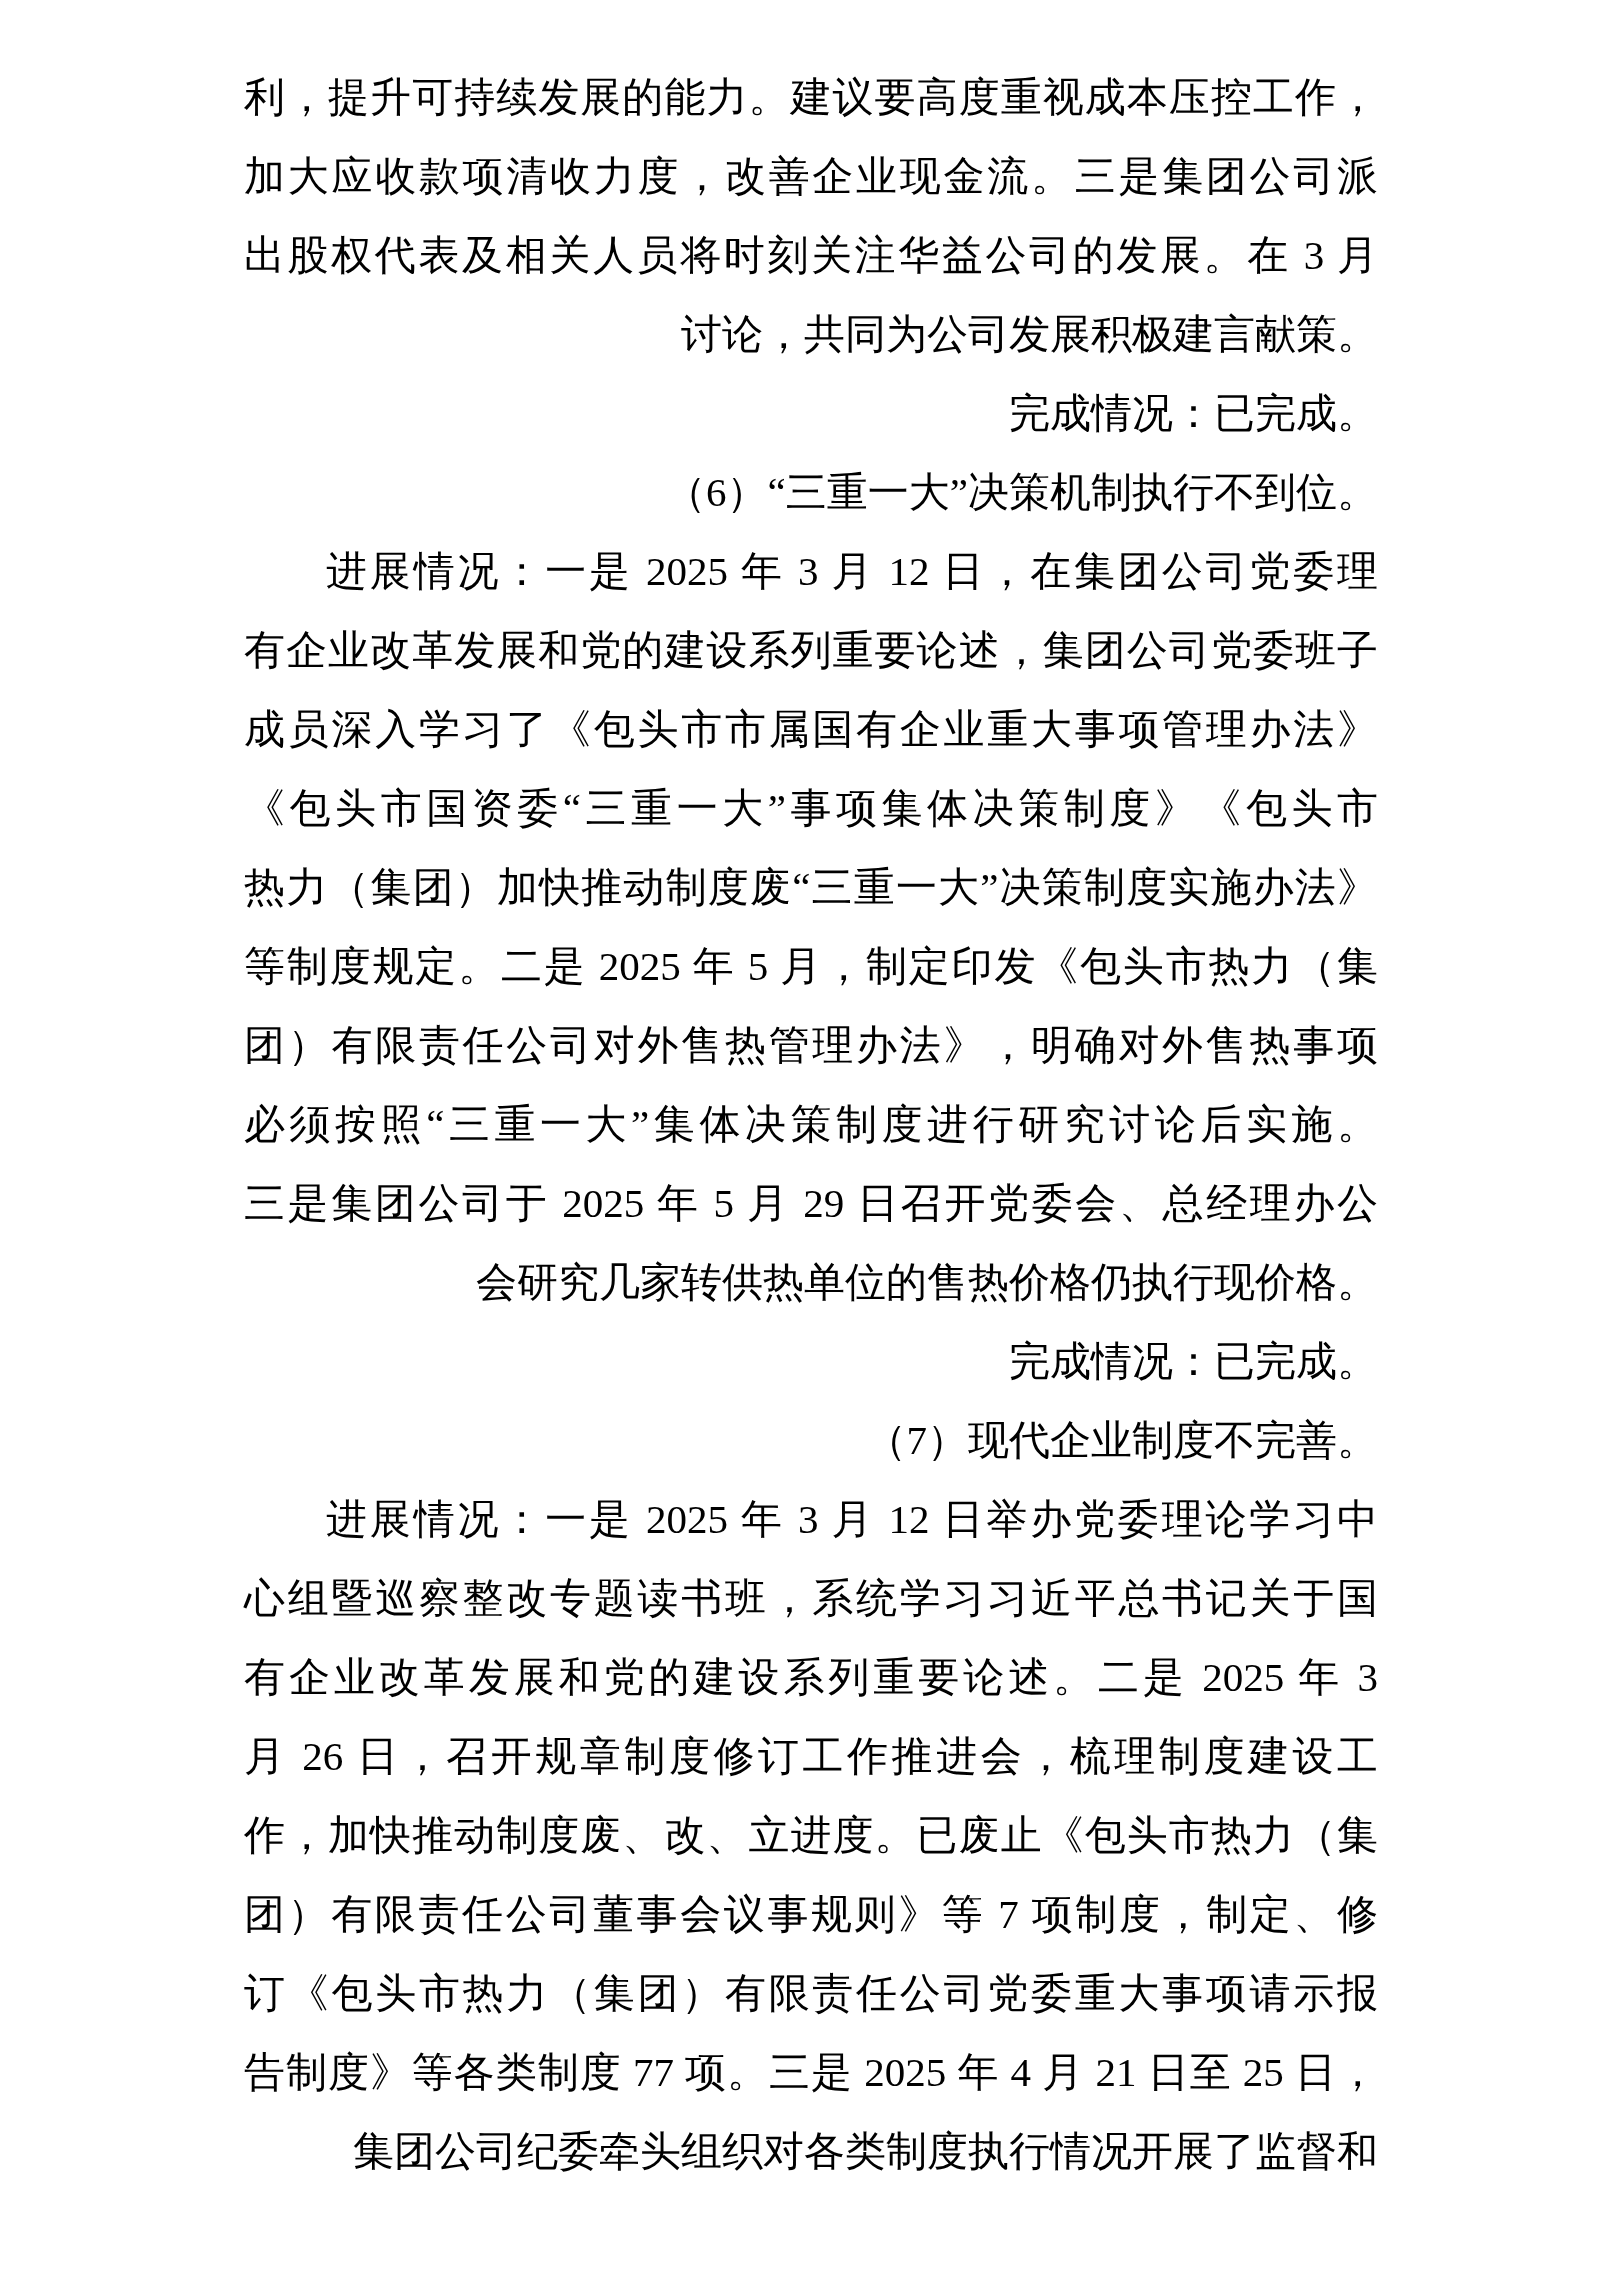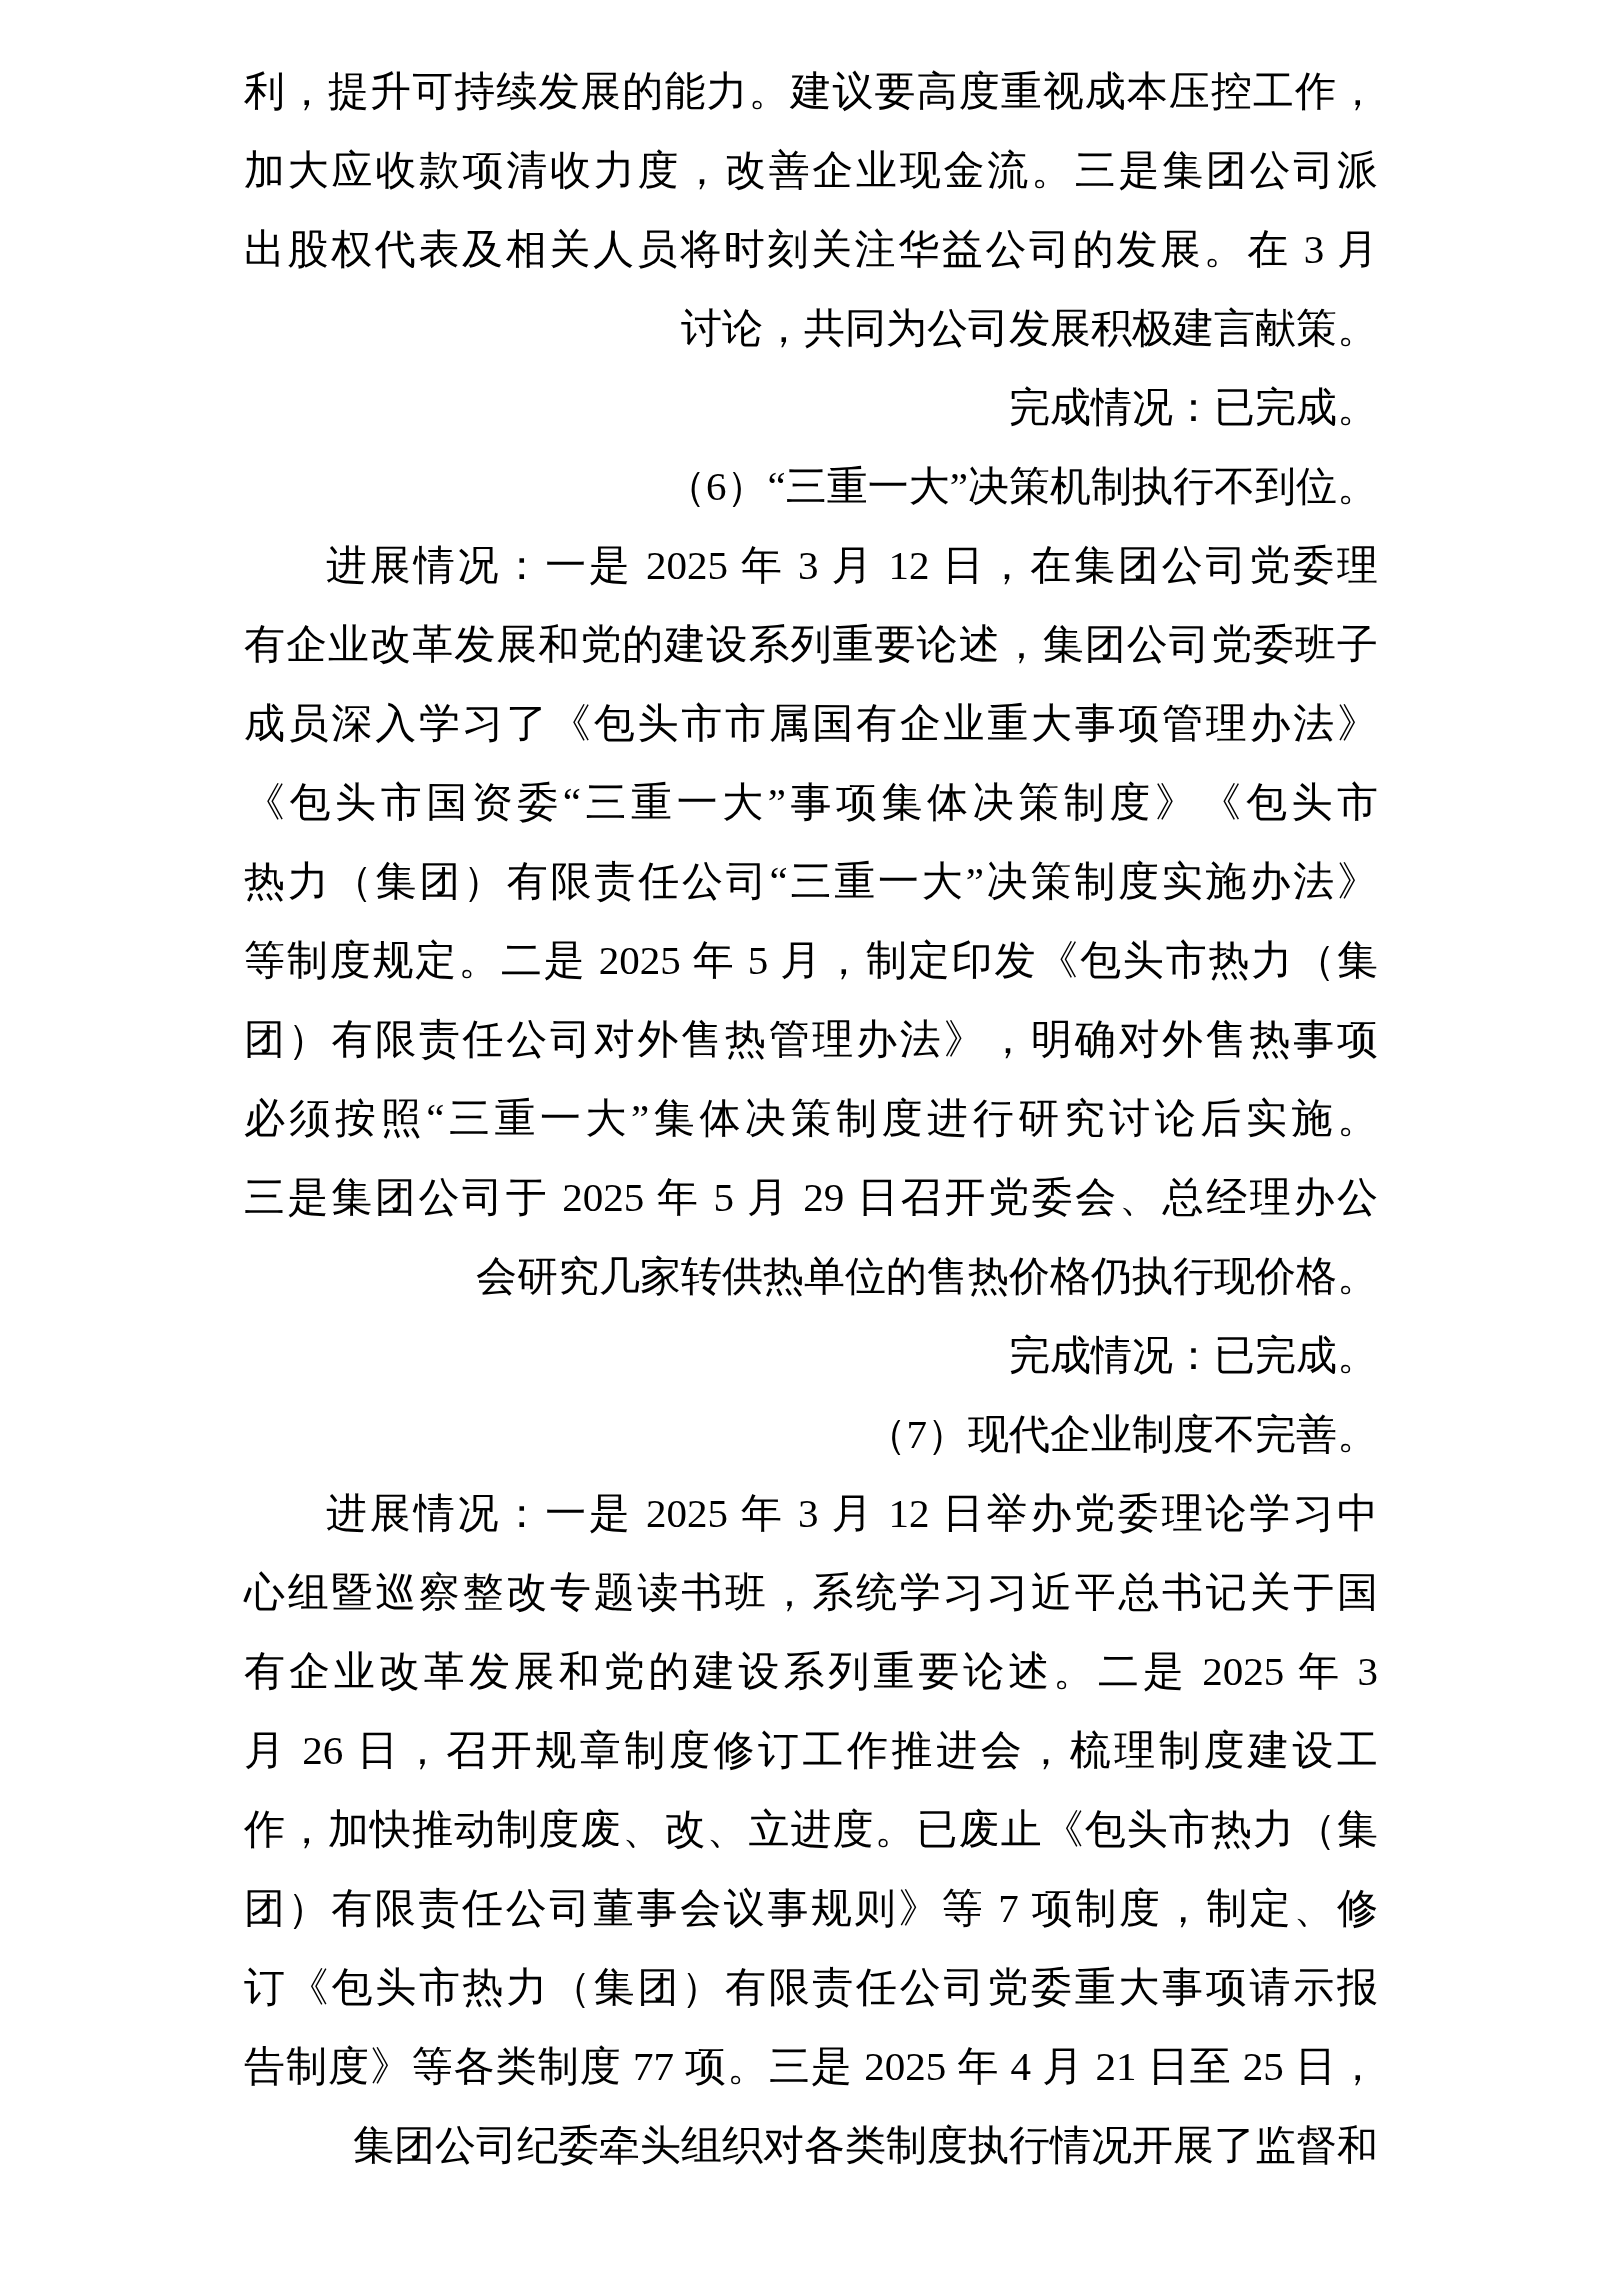--- a/index.html
+++ b/index.html
@@ -12,21 +12,21 @@
     width: 1621px;
     height: 2293px;
     background: #ffffff;
     color: #000000;
     overflow: hidden;
     font-family: "Liberation Serif", "DejaVu Serif", serif;
   }
   .content {
     position: absolute;
     left: 244px;
-    top: 52px;
+    top: 58px;
     width: 1134px;
   }
   .line {
     font-size: 41px;
     line-height: 79px;
     height: 79px;
     white-space: normal;
     text-align: right;
     word-break: keep-all;
   }
@@ -54,21 +54,21 @@
       <div class="line j"><span class="run-n">利，提升可持续发展的能力。建议要高度重视成本压控工作，</span></div>
       <div class="line j"><span class="run-n">加大应收款项清收力度，改善企业现金流。</span><span class="run-b">三是</span><span class="run-n">集团公司派</span></div>
       <div class="line j"><span class="run-n">出股权代表及相关人员将时刻关注华益公司的发展。在 3 月</span></div>
       <div class="line"><span class="run-n">讨论，共同为公司发展积极建言献策。</span></div>
       <div class="line ind"><span class="run-b">完成情况：</span><span class="run-n">已完成。</span></div>
       <div class="line ind"><span class="run-n">（6）“三重一大”决策机制执行不到位。</span></div>
       <div class="line j ind"><span class="run-b">进展情况：一是</span><span class="run-n"> 2025 年 3 月 12 日，在集团公司党委理</span></div>
       <div class="line j"><span class="run-n">有企业改革发展和党的建设系列重要论述，集团公司党委班子</span></div>
       <div class="line j"><span class="run-n">成员深入学习了《包头市市属国有企业重大事项管理办法》</span></div>
       <div class="line j"><span class="run-n">《包头市国资委“三重一大”事项集体决策制度》《包头市</span></div>
-      <div class="line j"><span class="run-n">热力（集团）有限责任公司“三重一大”决策制度实施办法》</span></div>
+      <div class="line j"><span class="run-n">热力（集团）加快推动制度废“三重一大”决策制度实施办法》</span></div>
       <div class="line j"><span class="run-n">等制度规定。</span><span class="run-b">二是</span><span class="run-n"> 2025 年 5 月，制定印发《包头市热力（集</span></div>
       <div class="line j"><span class="run-n">团）有限责任公司对外售热管理办法》，明确对外售热事项</span></div>
       <div class="line j"><span class="run-n">必须按照“三重一大”集体决策制度进行研究讨论后实施。</span></div>
       <div class="line j"><span class="run-b">三是</span><span class="run-n">集团公司于 2025 年 5 月 29 日召开党委会、总经理办公</span></div>
       <div class="line"><span class="run-n">会研究几家转供热单位的售热价格仍执行现价格。</span></div>
       <div class="line ind"><span class="run-b">完成情况：</span><span class="run-n">已完成。</span></div>
       <div class="line ind"><span class="run-n">（7）现代企业制度不完善。</span></div>
       <div class="line j ind"><span class="run-b">进展情况：一是</span><span class="run-n"> 2025 年 3 月 12 日举办党委理论学习中</span></div>
       <div class="line j"><span class="run-n">心组暨巡察整改专题读书班，系统学习习近平总书记关于国</span></div>
       <div class="line j"><span class="run-n">有企业改革发展和党的建设系列重要论述。</span><span class="run-b">二是</span><span class="run-n"> 2025 年 3</span></div>

